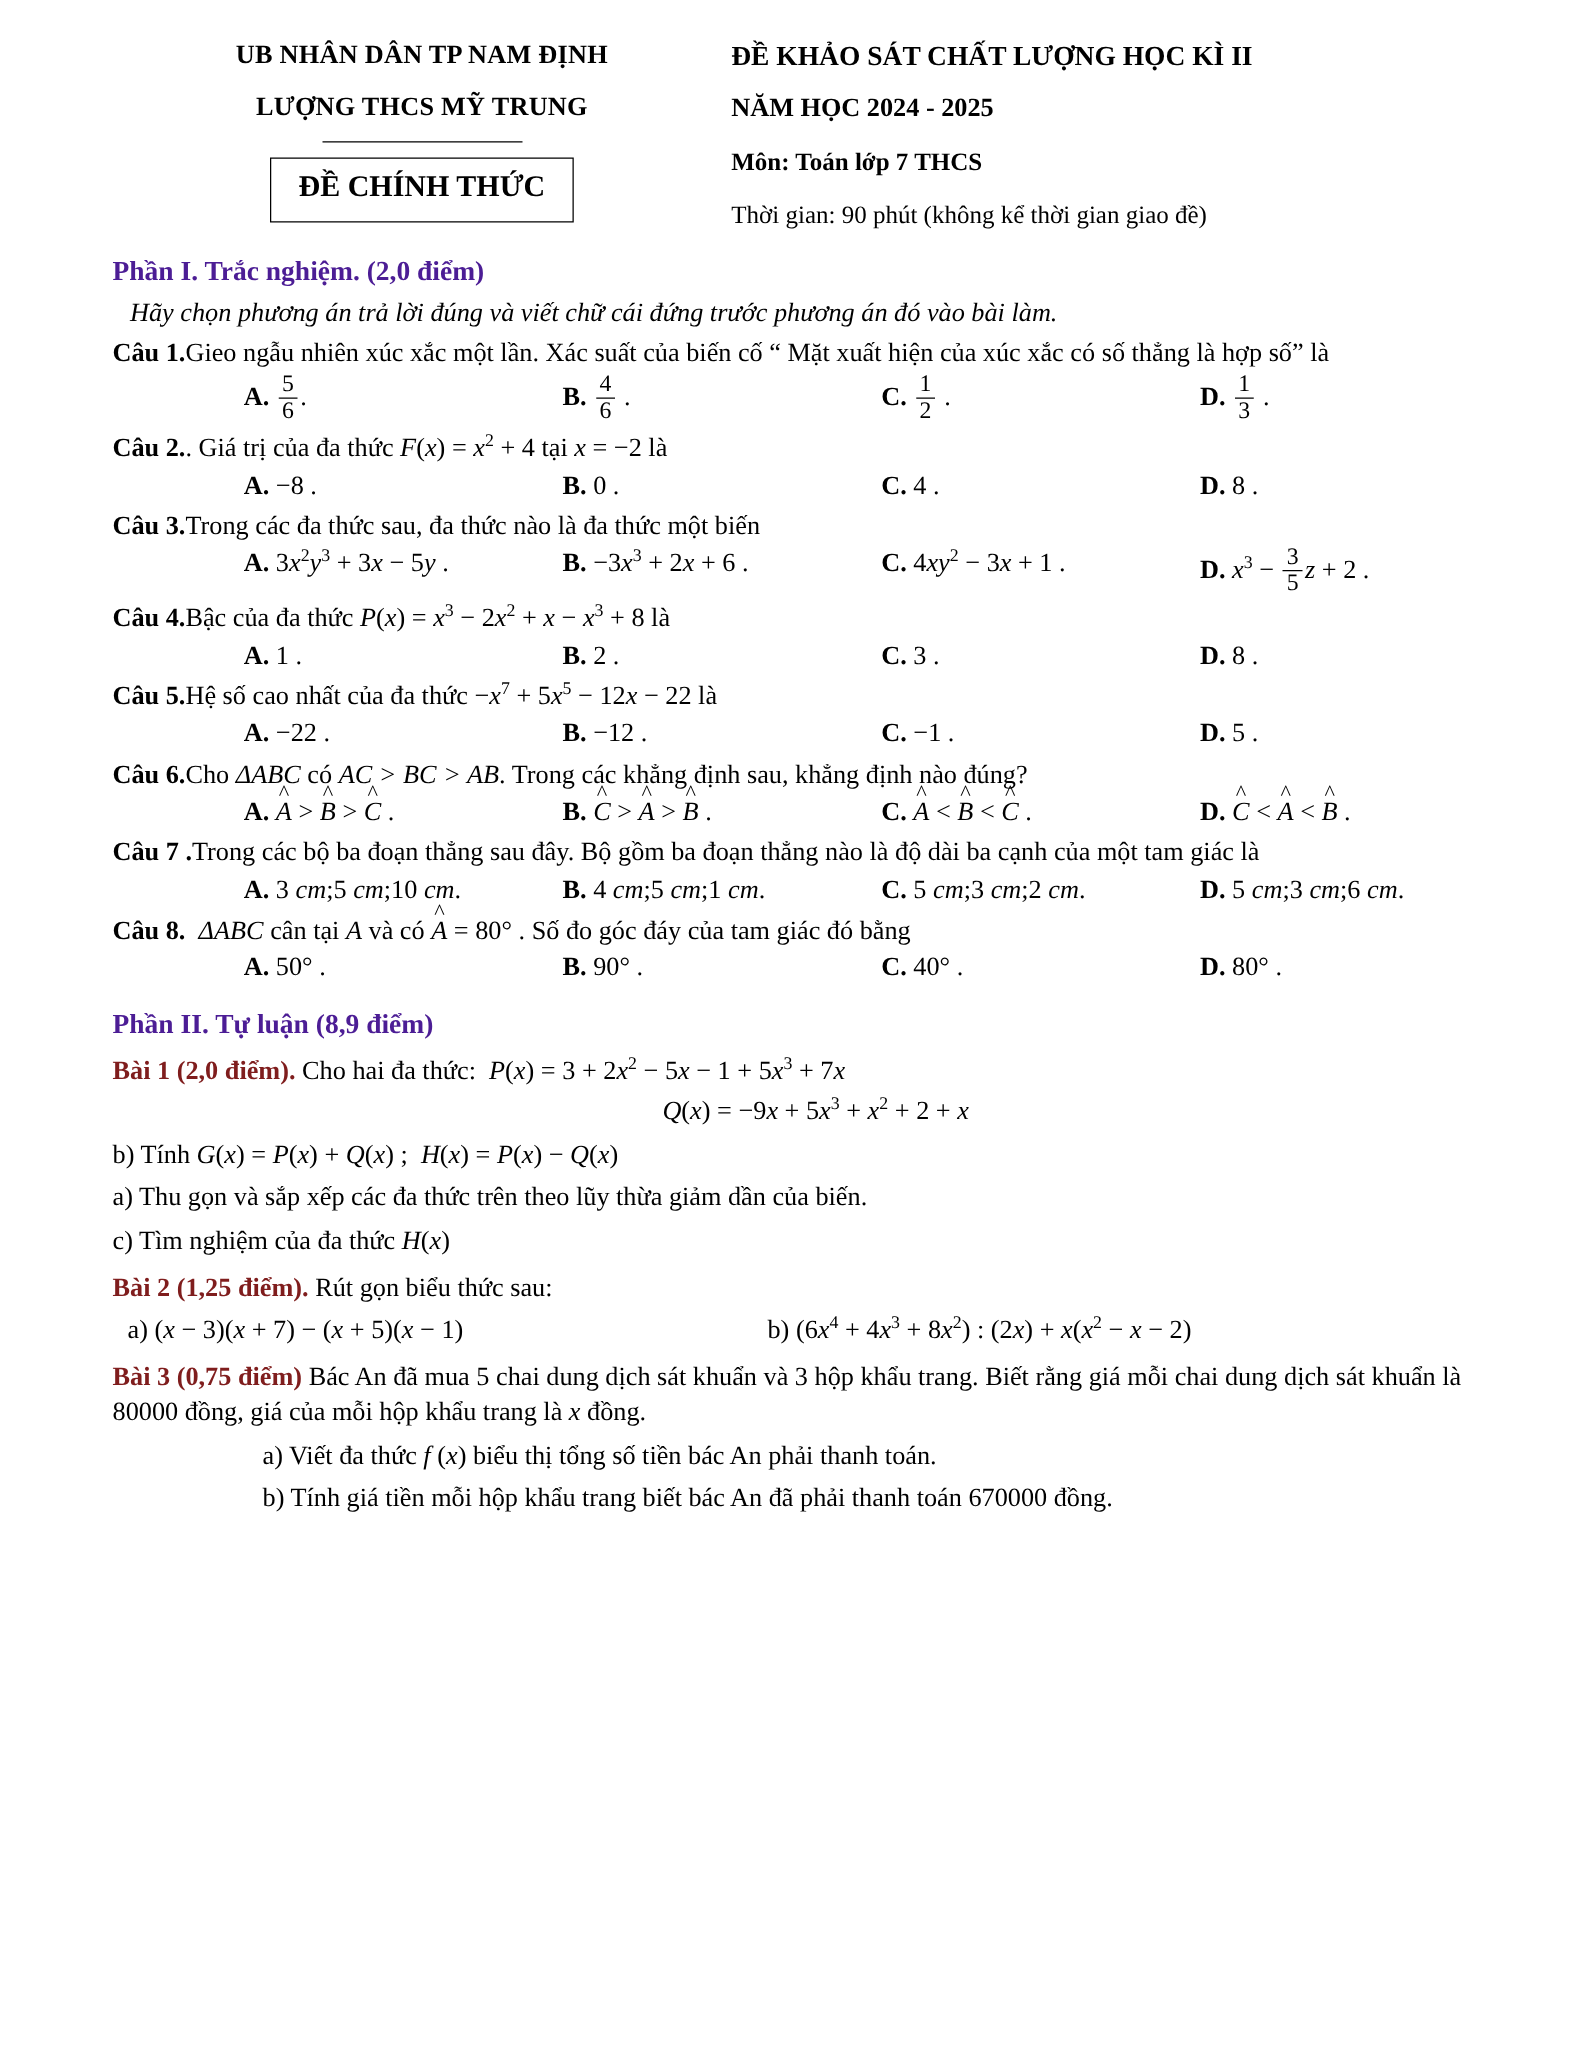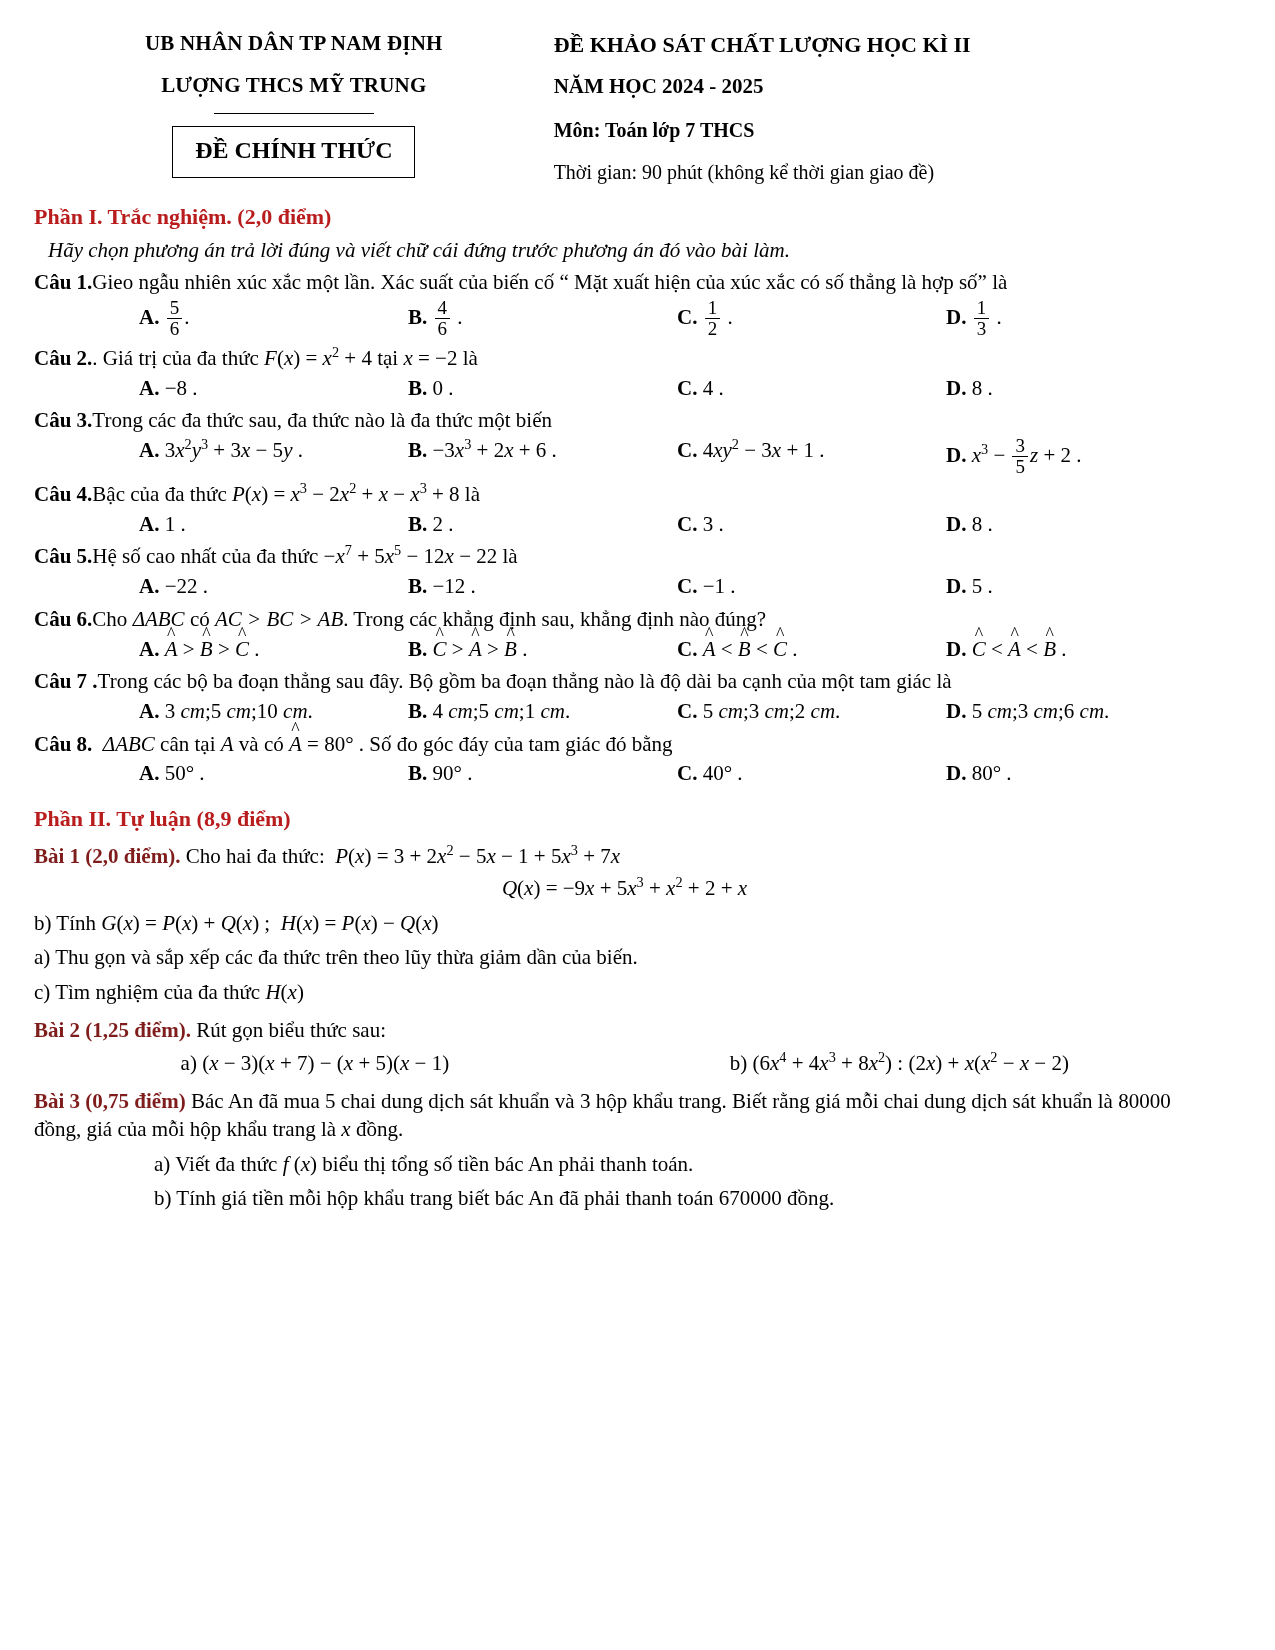--- a/index.html
+++ b/index.html
@@ -11,21 +11,21 @@
     width: 1275px;
     min-height: 1650px;
     font-family: "Liberation Serif", serif;
     color: #000000;
     font-size: 21px;
     line-height: 1.32;
   }
   .page {
     width: 1275px;
     box-sizing: border-box;
-    padding: 22px 60px 30px 34px;
+    padding: 22px 60px 30px 90px;
     position: relative;
   }
 
   
   .header {
     display: flex;
     width: 100%;
     margin-bottom: 6px;
   }
   .hdr-left {
@@ -57,21 +57,21 @@
     font-weight: bold;
     font-size: 24px;
   }
   .hdr-right .l1 { font-weight: bold; font-size: 22px; margin-bottom: 14px; }
   .hdr-right .l2 { font-weight: bold; font-size: 21px; margin-bottom: 16px; }
   .hdr-right .l3 { font-weight: bold; font-size: 20px; margin-bottom: 16px; }
   .hdr-right .l4 { font-size: 20px; }
 
   
   .sec-title {
-    color: #b91c1c;
+    color: #4c1d95;
     font-weight: bold;
     font-size: 22px;
     margin: 16px 0 6px 0;
   }
   .italic-note {
     font-style: italic;
     font-size: 21px;
     margin: 0 0 4px 14px;
   }
   .q {
@@ -139,21 +139,20 @@
     font-size: 21px;
   }
   .sub-line {
     margin: 7px 0 3px 0;
     font-size: 21px;
   }
   .two-col {
     display: flex;
     margin: 6px 0 4px 12px;
     font-size: 21px;
-    text-align: center;
   }
   .two-col .c1 { width: 46%; }
   .two-col .c2 { width: 54%; }
   .indent-2 { margin-left: 120px; }
   .tight { margin-top: 3px; }
 </style>
 </head>
 <body>
 
 <div class="page">

